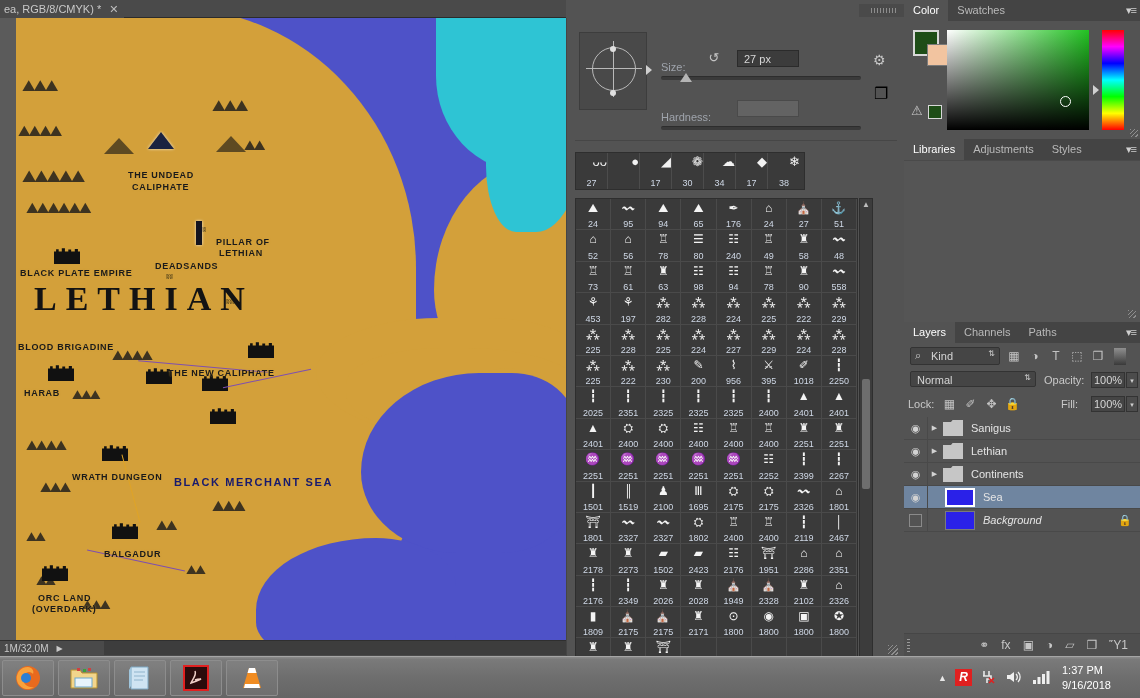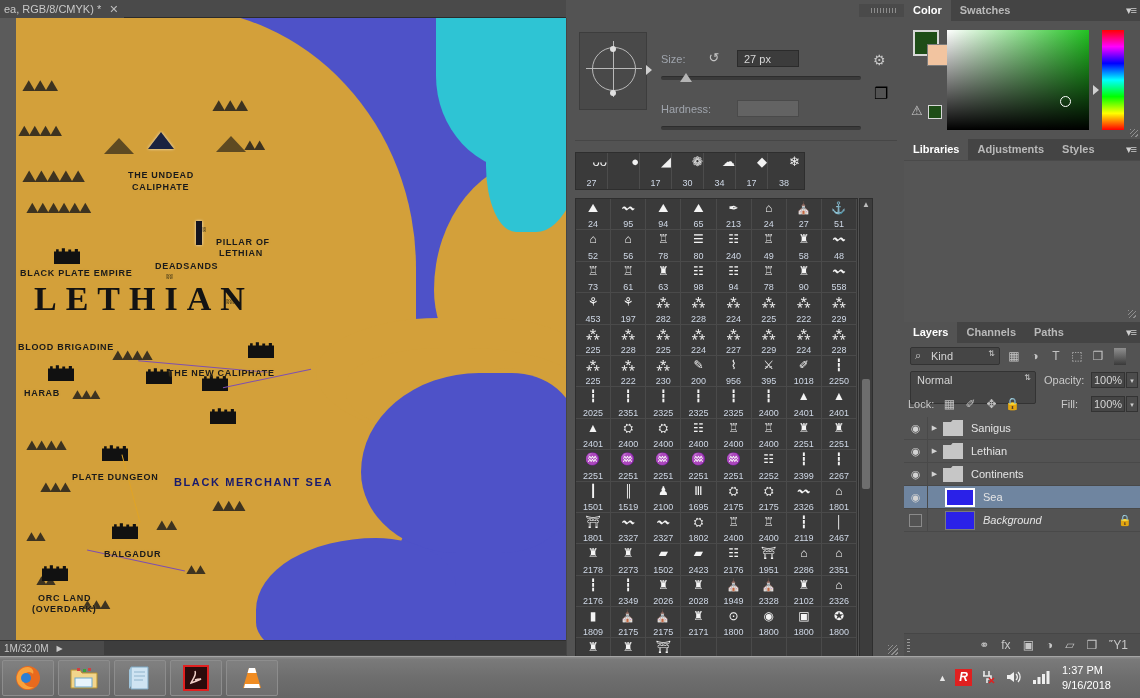--- a/index.html
+++ b/index.html
@@ -158,21 +158,21 @@
   }
   #brush-preview .cross-h { position:absolute; left:6px; top:35px; width:56px; height:1px; background:#b9b9b9;}
   #brush-preview .cross-v { position:absolute; left:33px; top:8px; width:1px; height:56px; background:#b9b9b9;}
   #brush-preview .dot-top { position:absolute; left:30px; top:13px; width:6px; height:6px; background:#e0e0e0; border-radius:50%;}
   #brush-preview .dot-bot { position:absolute; left:30px; top:57px; width:6px; height:6px; background:#e0e0e0; border-radius:50%;}
   #brush-preview .arrow-r {
     position:absolute; right:-6px; top:32px; width:0;height:0;
     border-top:5px solid transparent;border-bottom:5px solid transparent;border-left:6px solid #cfcfcf;
   }
   .brush-field-label {
-    position: absolute; font-size: 11px; color: #9fa4ac;
+    position: absolute; font-size: 11px; color: #9fa4ac; margin-top: 8px;
   }
   #size-label { left: 94px; top: 35px; }
   #hardness-label { left: 94px; top: 85px; }
   #size-reset-icon {
     position:absolute; left:139px; top:33px; width:16px; height:14px;
     color:#c4c4c4; font-size:13px; line-height:13px; text-align:center;
   }
   #size-value-box {
     position: absolute; left: 170px; top: 32px; width: 62px; height: 17px;
     background: #3c3c3c; border: 1px solid #2b2b2b;
@@ -256,21 +256,21 @@
   #right-dock {
     position: absolute; left: 904px; top: 0; width: 236px; height: 656px;
     background: #535353;
   }
   .panel-tabbar {
     display: flex; align-items: flex-end; height: 21px;
     background: #444444; position: relative;
   }
   .panel-tab {
     height: 21px; line-height: 21px; padding: 0 9px;
-    font-size: 11px; color: #b9b9b9; background: #444444; font-weight: bold;
+    font-size: 11px; color: #b9b9b9; background: #444444;
   }
   .panel-tab.active { background: #535353; color: #ffffff; }
   .panel-menu-icon {
     position: absolute; right: 4px; top: 4px;
     font-size: 11px; color: #cfcfcf; letter-spacing: -1px;
   }
   
   #color-panel { position: absolute; left: 0; top: 0; width: 236px; height: 139px; }
   #color-body { position: absolute; left:0; top: 21px; width: 236px; height: 118px; background:#535353; }
   #fg-swatch {
@@ -340,21 +340,21 @@
   #filter-adjust { left: 123px; }
   #filter-type { left: 144px; }
   #filter-shape { left: 165px; }
   #filter-smart { left: 186px; }
   #filter-toggle {
     position:absolute; left: 210px; top: 3px; width: 12px; height: 17px;
     background: linear-gradient(to bottom,#8f8f8f,#3a3a3a);
   }
   #blend-row { position: absolute; left: 0; top: 26px; width: 236px; height: 22px; }
   #blend-select {
-    position: absolute; left: 6px; top: 2px; width: 126px; height: 33px;
+    position: absolute; left: 6px; top: 2px; width: 126px; height: 16px;
     background: #454545; border: 1px solid #333; border-radius: 2px;
     color: #d5d5d5; font-size: 11px; line-height: 17px; padding-left: 6px;
   }
   #blend-arrows { position:absolute; right:4px; top:3px; font-size:8px; color:#cfcfcf; line-height:6px;}
   #opacity-label { position: absolute; left: 140px; top: 5px; font-size: 11px; color: #c9c9c9; }
   #opacity-value {
     position: absolute; left: 187px; top: 3px; width: 34px; height: 16px;
     background: #454545; border: 1px solid #333;
     color: #d5d5d5; font-size: 11px; line-height: 15px; text-align: center;
   }
@@ -533,21 +533,21 @@
     <div id="map-labels">
         <div class="map-label" style="left: 112px; top: 152px;">THE UNDEAD</div>
         <div class="map-label" style="left: 116px; top: 164px;">CALIPHATE</div>
         <div class="map-label" style="left: 200px; top: 219px;">PILLAR OF</div>
         <div class="map-label" style="left: 203px; top: 230px;">LETHIAN</div>
         <div class="map-label" style="left: 139px; top: 243px; text-align: right;">DEADSANDS</div>
         <div class="map-label" style="left: 4px; top: 250px;">BLACK PLATE EMPIRE</div>
         <div class="map-label" style="left: 2px; top: 324px;">BLOOD BRIGADINE</div>
         <div class="map-label" style="left: 8px; top: 370px;">HARAB</div>
         <div class="map-label" style="left: 152px; top: 350px; text-align: right;">THE NEW CALIPHATE</div>
-        <div class="map-label" style="left: 56px; top: 454px;">PLATE DUNGEON</div>
+        <div class="map-label" style="left: 56px; top: 454px;">WRATH DUNGEON</div>
         <div class="map-label" style="left: 88px; top: 531px;">BALGADUR</div>
         <div class="map-label" style="left: 22px; top: 575px;">ORC LAND</div>
         <div class="map-label" style="left: 16px; top: 586px;">(OVERDARK)</div>
       </div>
   </div>
 </div>
 
 <div id="canvas-statusbar">
   <span id="status-mem">1M/32.0M</span>
   <span id="status-arrow">▶</span>
@@ -628,21 +628,21 @@
         <div class="grid-cell">
           <div class="g">⛰</div>
           <div class="n">94</div>
         </div>
         <div class="grid-cell">
           <div class="g">⛰</div>
           <div class="n">65</div>
         </div>
         <div class="grid-cell">
           <div class="g">✒</div>
-          <div class="n">213</div>
+          <div class="n">176</div>
         </div>
         <div class="grid-cell">
           <div class="g">⌂</div>
           <div class="n">24</div>
         </div>
         <div class="grid-cell">
           <div class="g">⛪</div>
           <div class="n">27</div>
         </div>
         <div class="grid-cell">

